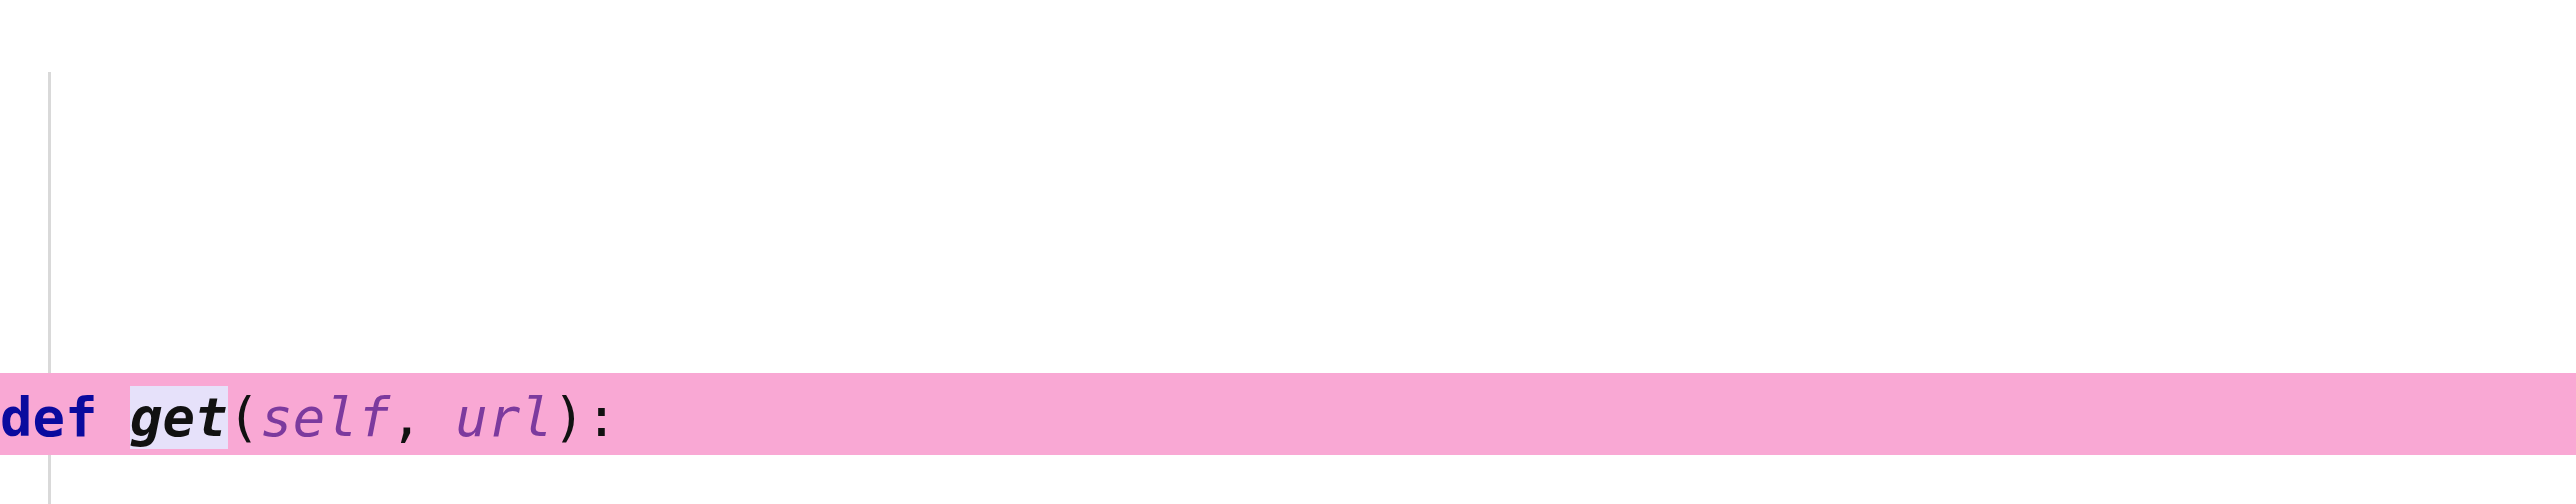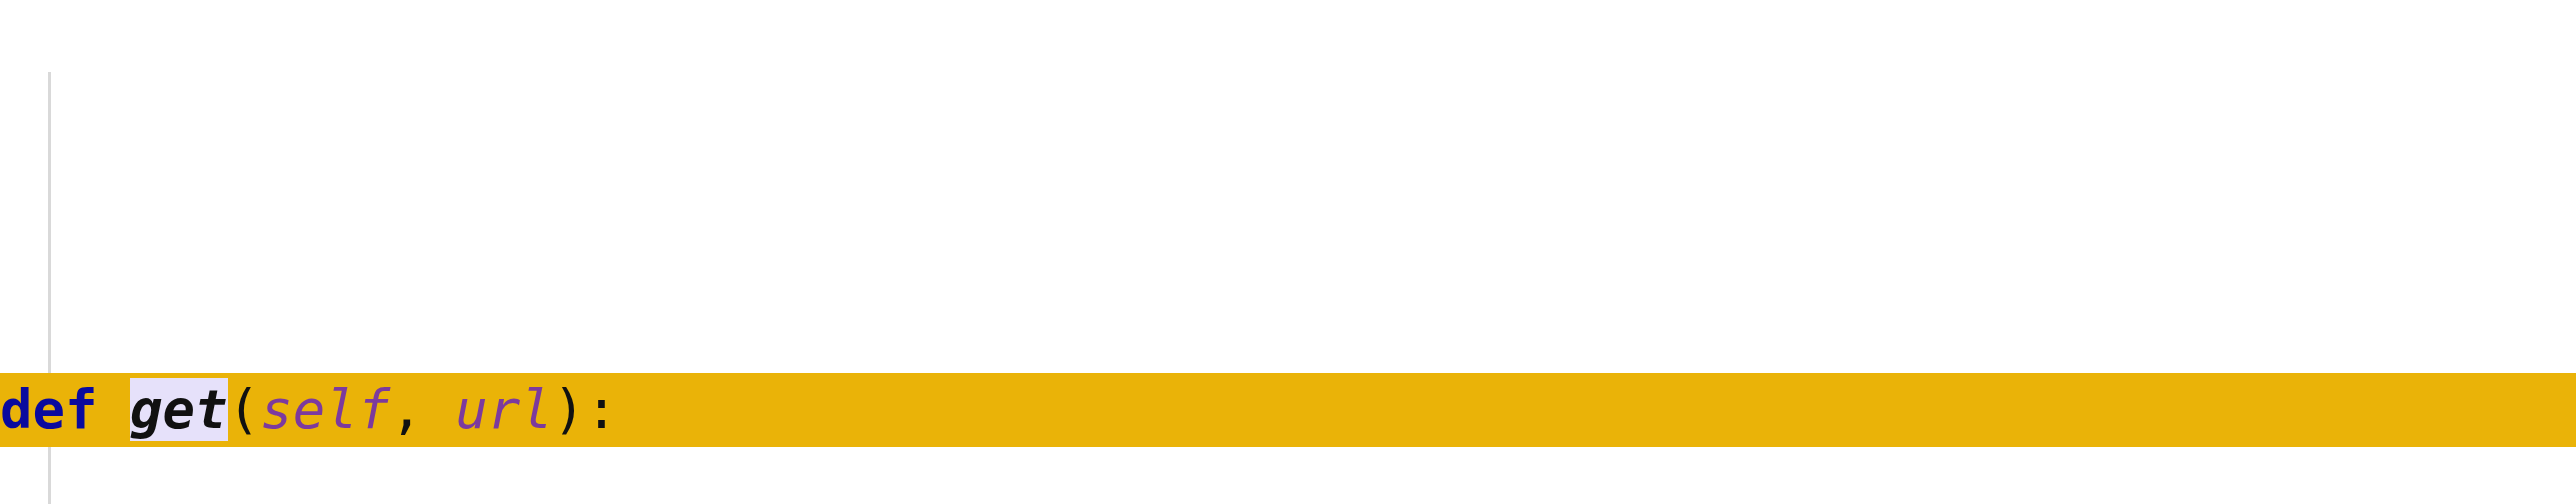--- a/index.html
+++ b/index.html
@@ -11,22 +11,22 @@
     font-size: 54px;
     overflow: hidden;
   }
   .editor {
     position: relative;
     white-space: pre;
     line-height: 1.15;
   }
   .line { position: relative; display: block; }
   .line1 {
-    background: #eab308;
-    padding: 6px 0 6px 0;
+    background: #f9a8d4;
+    padding: 14px 0 6px 0;
   }
   .kw-def { color: #0a0a9e; font-weight: 700; }
   .fn-name { color: #111; font-weight: 700; font-style: italic; }
   .fn-sel  { background: #e6e1fa; }
   .param   { color: #7c3a9e; font-style: italic; }
   .punct   { color: #111; }
   .comma   { color: #111; }
   .colon   { color: #111; }
   .gutter-rule {
     position: absolute;

